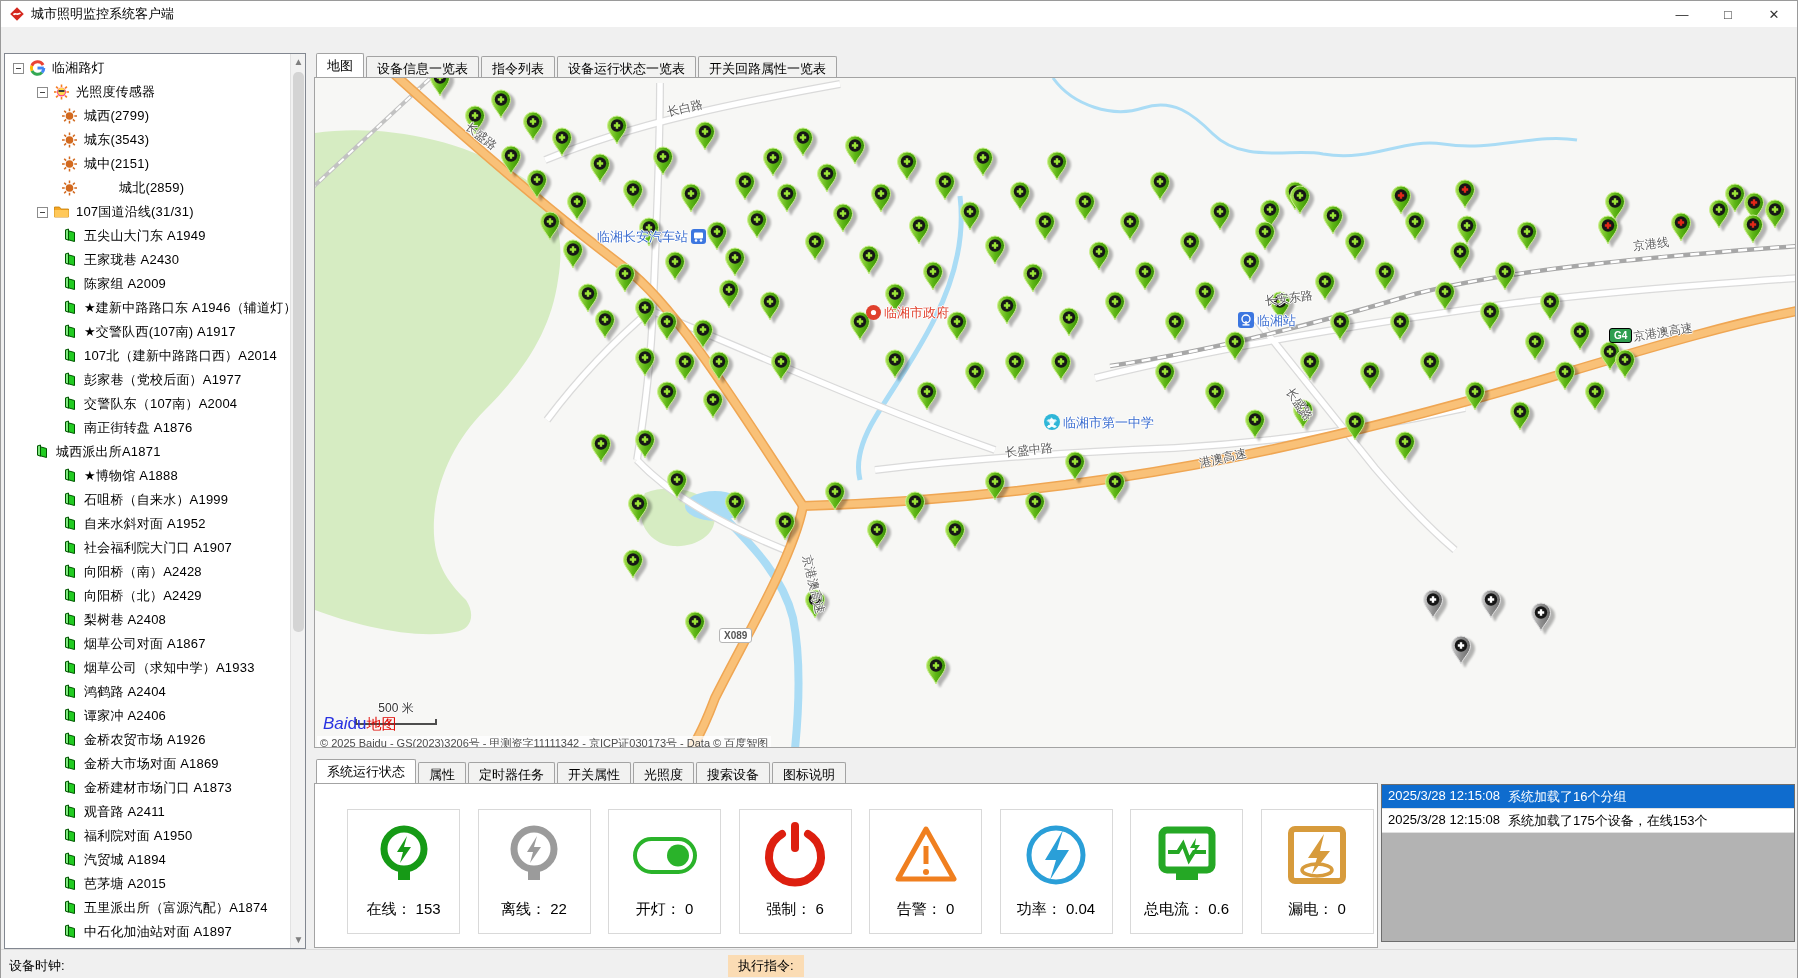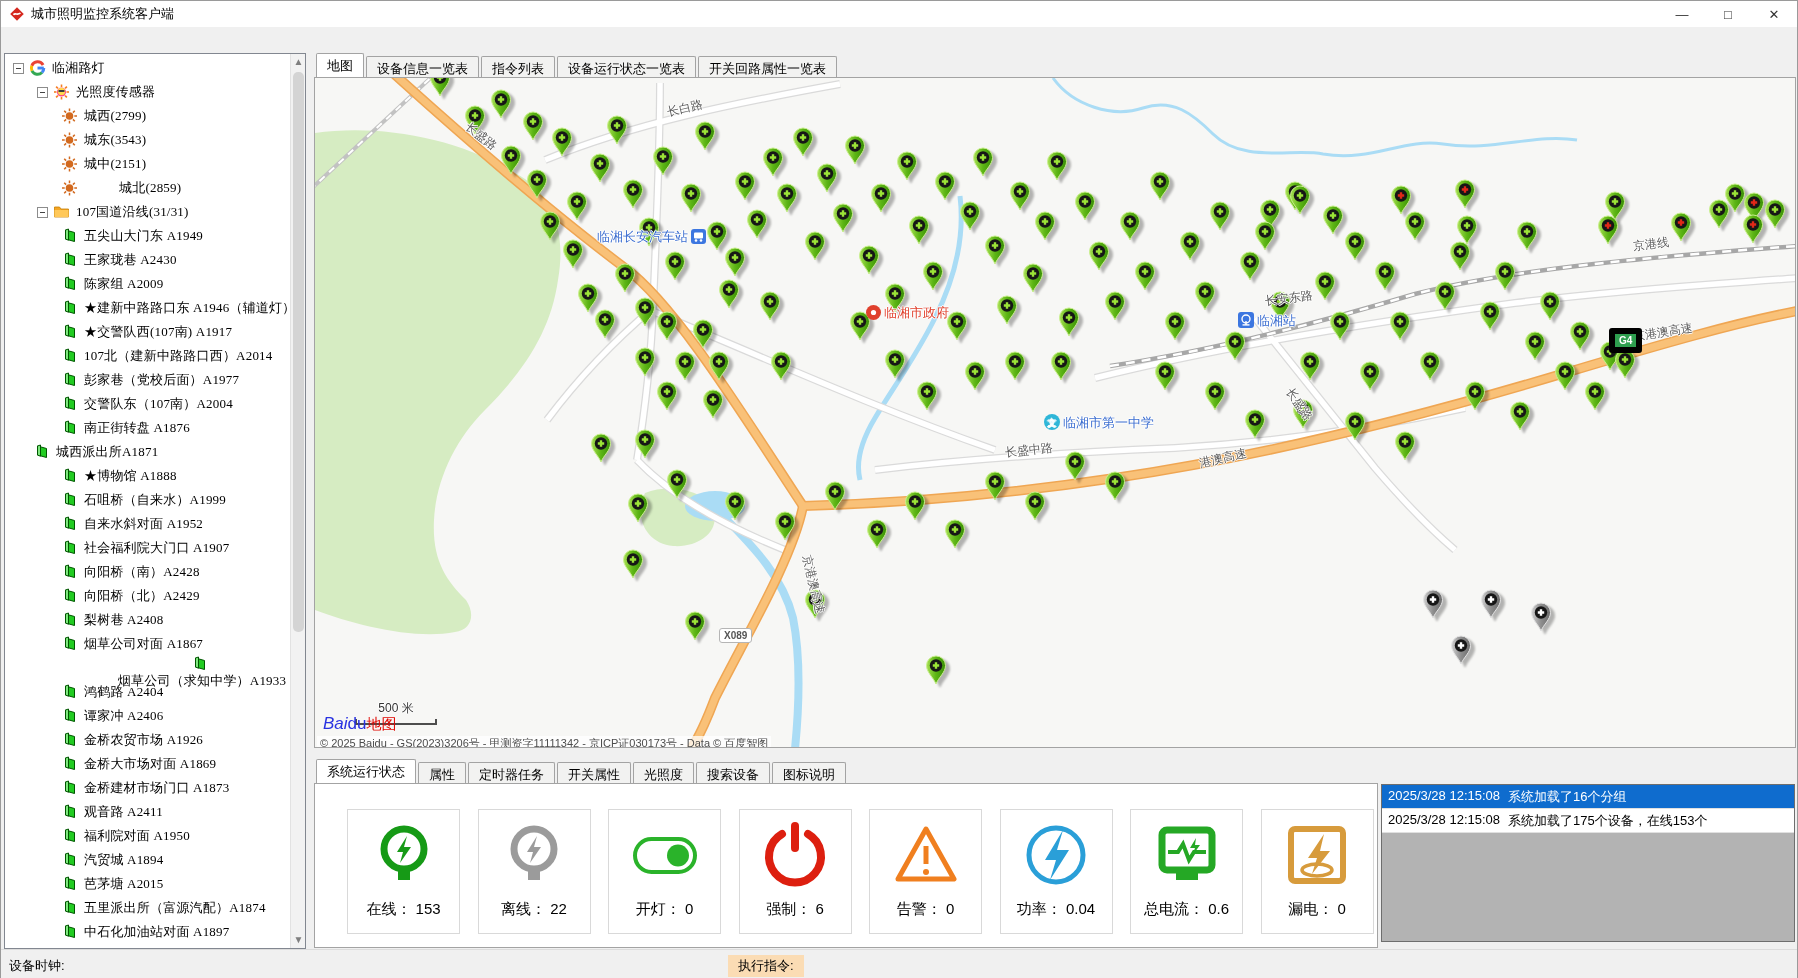--- a/index.html
+++ b/index.html
@@ -17,21 +17,21 @@
     font-size:13px; color:#333; cursor:default; }
 
   
   .menubar { position:absolute; left:0; top:26px; width:100%; height:24px; background:#f0f0f0;
     display:flex; align-items:center; border-bottom:1px solid #e5e5e5;}
   .menuitem { padding:3px 12px; font-size:13px; color:#000; }
 
   
   .treepanel { position:absolute; left:3px; top:52px; width:302px; height:896px; background:#fff;
     border:1px solid #828790; overflow:hidden; }
-  .tree { position:absolute; left:0; top:2px; width:338px;font-family:Liberation Serif, serif; }
+  .tree { position:absolute; left:0; top:2px; width:338px; }
   .trow { height:24px; display:flex; align-items:center; white-space:nowrap; font-size:13px; color:#000; }
   .expbox { width:11px; height:11px; border:1px solid #8c8c8c; background:#fff; position:relative;
     margin-right:5px; flex:0 0 auto; }
   .expbox::after { content:""; position:absolute; left:2px; top:4px; width:5px; height:1px; background:#444; }
   .ticon { width:17px; height:16px; margin-right:6px; flex:0 0 auto; }
   .tlabel { letter-spacing:0.2px; }
   .vscroll { position:absolute; right:0; top:0; width:15px; height:100%; background:#f2f2f2; border-left:1px solid #e2e2e2;}
   .varrow { position:absolute; left:0; width:15px; height:16px; color:#7f7f7f; font-size:10px; text-align:center; line-height:16px;}
   .vthumb { position:absolute; left:2px; top:18px; width:11px; height:560px; background:#d4d4d4; border-radius:5px;}
 
@@ -46,21 +46,21 @@
     border:1px solid #a3a3a3; overflow:hidden; }
   .maplayer { position:absolute; left:0; top:0; }
   .pin { position:absolute; width:22px; height:30px; filter:drop-shadow(4px 3px 1px rgba(0,0,0,0.28)); }
   .mlabel { position:absolute; font-size:12px; white-space:nowrap;
     text-shadow:-1px 0 #fff,1px 0 #fff,0 -1px #fff,0 1px #fff; }
   .mlabel.road { color:#5b5b5b; }
   .mlabel.poi-blue { color:#3c6ed0; font-size:13px; }
   .mlabel.poi-red { color:#e0402c; font-size:13px; }
   .poiicon { display:inline-block; vertical-align:-3px; margin:0 3px; }
   .badge { position:absolute; font-size:10px; font-weight:bold; padding:1px 4px; border-radius:3px; }
-  .badge-green { background:#2e9e4f; color:#fff; border:6px solid #000000; }
+  .badge-green { background:#2e9e4f; color:#fff; border:1px solid #000000; }
   .badge-white { background:#fff; color:#555; border:1px solid #b5b5b5; }
   .mapscale { position:absolute; left:40px; top:622px; width:82px; text-align:center; font-size:12px; color:#333;
     text-shadow:-1px 0 #fff,1px 0 #fff,0 -1px #fff,0 1px #fff;}
   .scalebar { margin-top:2px; height:6px; border-left:2px solid #4d4d4d; border-right:2px solid #4d4d4d;
     border-bottom:2px solid #4d4d4d; }
   .baidulogo { position:absolute; left:8px; top:636px; font-size:17px; font-weight:normal; font-style:italic; }
   .baidulogo .bai { color:#2932e1; }
   .baidulogo .paw { color:#2932e1; font-style:normal; }
   .baidulogo .mapword { color:#e10601; font-style:normal; font-size:15px; }
   .attribution { position:absolute; left:2px; top:658px; font-size:11px; color:#4c4c4c;
@@ -348,21 +348,21 @@
           </svg>
           <span class="tlabel">梨树巷 A2408</span>
         </div>
         <div class="trow" style="padding-left: 56px;">
           <svg class="ticon" viewBox="0 0 16 16">
             <polygon points="4,2 13,4.5 13,13.5 4,11" fill="#22cc22" stroke="#005500" stroke-width="1"></polygon>
             <polygon points="4,2 7,1 7,12.2 4,11" fill="#7fe87f" stroke="#005500" stroke-width="1"></polygon>
           </svg>
           <span class="tlabel">烟草公司对面 A1867</span>
         </div>
-        <div class="trow" style="padding-left: 56px; flex-direction: column;">
+        <div class="trow" style="padding-left: 56px;">
           <svg class="ticon" viewBox="0 0 16 16">
             <polygon points="4,2 13,4.5 13,13.5 4,11" fill="#22cc22" stroke="#005500" stroke-width="1"></polygon>
             <polygon points="4,2 7,1 7,12.2 4,11" fill="#7fe87f" stroke="#005500" stroke-width="1"></polygon>
           </svg>
           <span class="tlabel">烟草公司（求知中学）A1933</span>
         </div>
         <div class="trow" style="padding-left: 56px;">
           <svg class="ticon" viewBox="0 0 16 16">
             <polygon points="4,2 13,4.5 13,13.5 4,11" fill="#22cc22" stroke="#005500" stroke-width="1"></polygon>
             <polygon points="4,2 7,1 7,12.2 4,11" fill="#7fe87f" stroke="#005500" stroke-width="1"></polygon>

